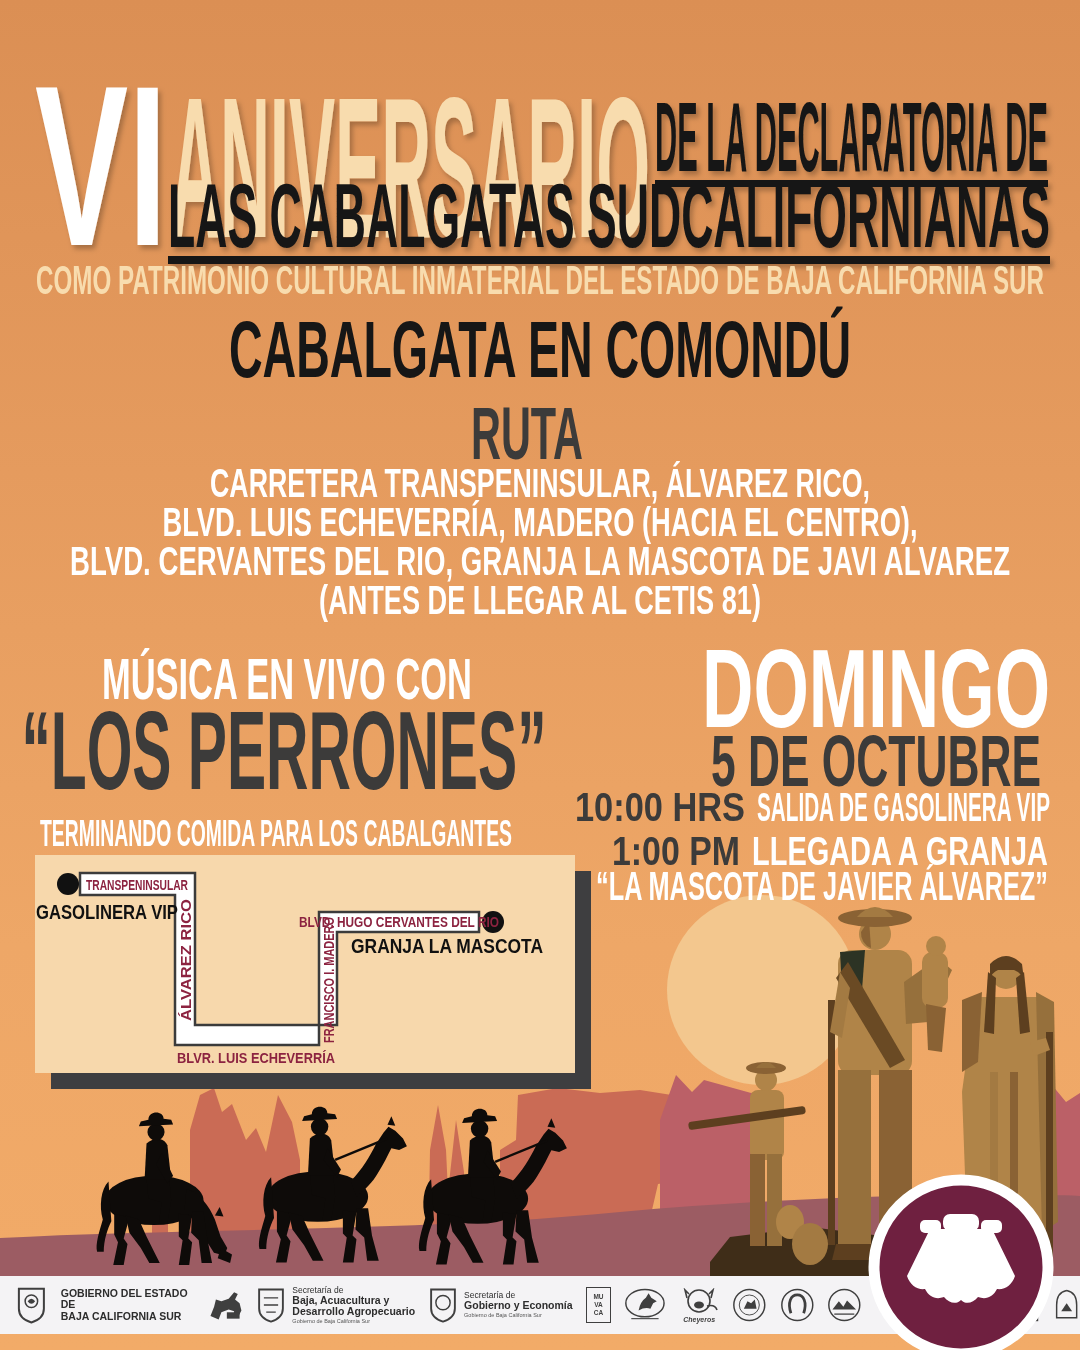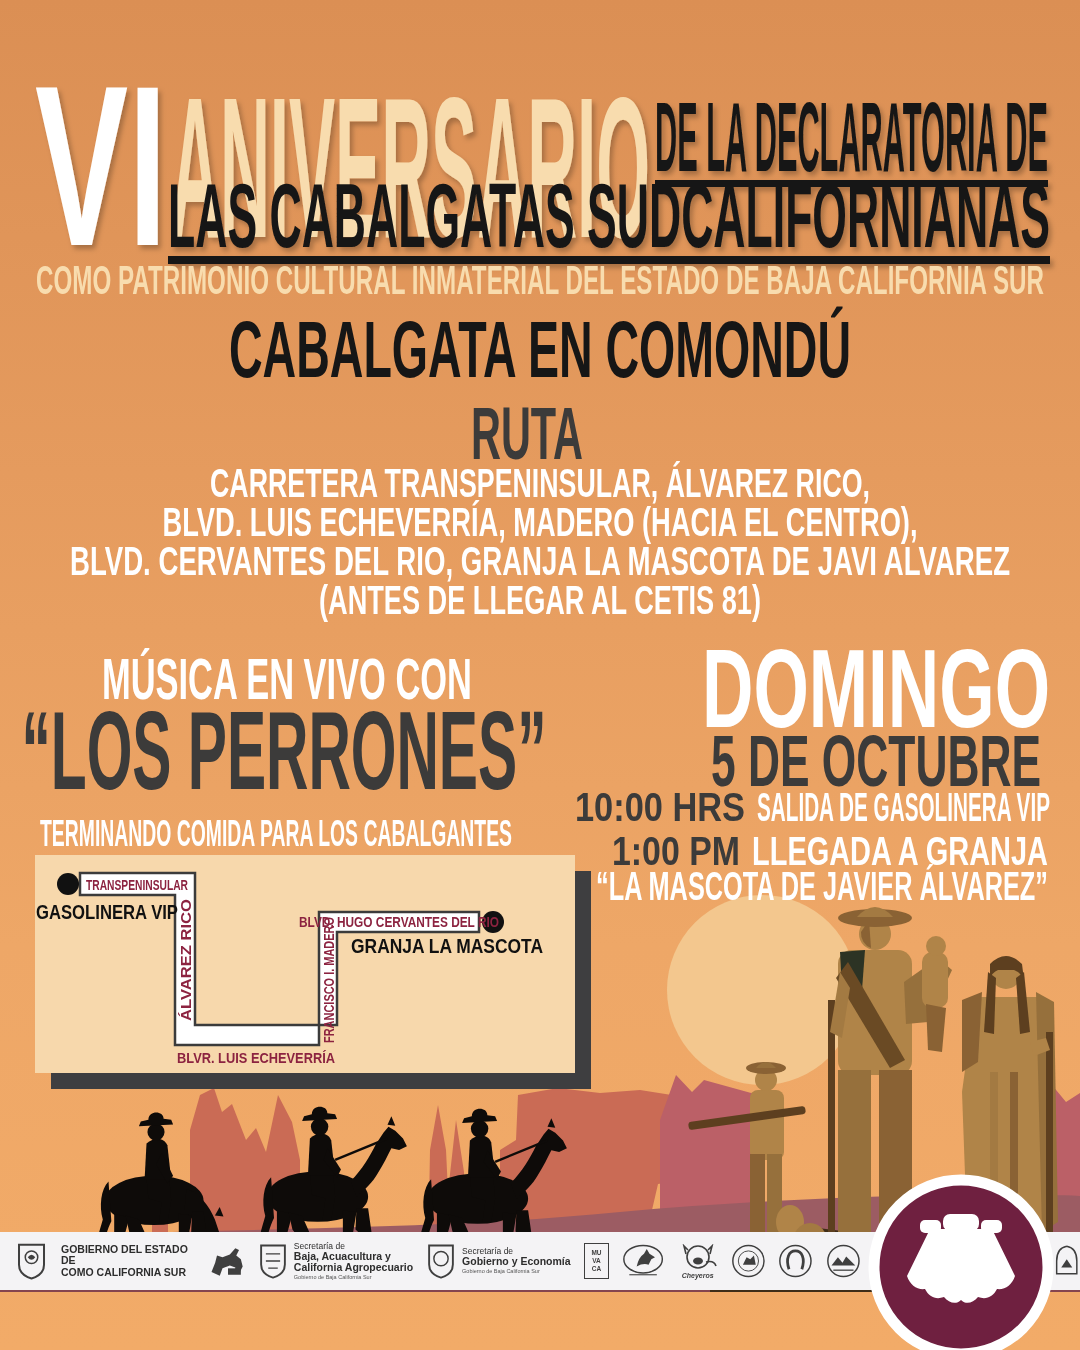--- a/index.html
+++ b/index.html
@@ -5,21 +5,21 @@
   html,body{margin:0;padding:0;background:#888;}
   #stage{
     position:relative;width:1080px;height:1350px;overflow:hidden;
     background:linear-gradient(180deg,#db8f54 0%,#e59b5e 35%,#eea767 70%,#f2ab68 100%);
     font-family:"Liberation Sans", sans-serif;
   }
   #stage svg text{font-family:"Liberation Sans", sans-serif;font-weight:bold;}
   .layer{position:absolute;left:0;top:0;width:1080px;height:1350px;}
   
   .footer{
-    position:absolute;left:0;top:1232px;width:1080px;height:58px;
+    position:absolute;left:0;top:1276px;width:1080px;height:58px;
     background:#f4f3f5;display:flex;align-items:center;gap:13px;
     padding-left:15px;box-sizing:border-box;z-index:7;color:#2d2d2d;
   }
   .flogo{flex:0 0 auto;display:flex;align-items:center;gap:6px;}
   .ftxt{line-height:1.05;}
   .ftxt .b{font-weight:bold;font-size:10.5px;}
   .ftxt .pre{font-size:8.5px;}
   .ftxt .sub{font-size:5.5px;color:#555;margin-top:2px;}
   .muva{width:26px;height:34px;border:1.5px solid #3f3f3f;display:flex;flex-direction:column;
         align-items:center;justify-content:center;font-size:6.5px;font-weight:bold;line-height:1.2;color:#3f3f3f;}
@@ -186,35 +186,35 @@
   </svg>
 
   <div class="footer">
     <svg width="36" height="40" viewBox="0 0 24 32">
       <path d="M2,3 h20 v16 q0,8 -10,11 q-10,-3 -10,-11 z" fill="none" stroke="#3f3f3f" stroke-width="1.6"></path>
       <circle cx="12" cy="13" r="5" fill="none" stroke="#3f3f3f" stroke-width="1.2"></circle>
       <path d="M9,13 q3,-4 6,0 q-3,4 -6,0" fill="#3f3f3f"></path>
     </svg>
     <div class="ftxt">
       <div class="b">GOBIERNO DEL ESTADO DE</div>
-      <div class="b">COMO CALIFORNIA SUR</div>
+      <div class="b">BAJA CALIFORNIA SUR</div>
     </div>
     <svg width="42" height="36" viewBox="0 0 42 36">
       <path d="M6,30 l4,-10 2,-8 6,2 8,-3 6,-7 4,2 -3,6 5,4 2,8 -4,8 -5,-1 1,-6 -6,-2 -8,3 -3,8 z" fill="#3f3f3f"></path>
       <rect x="24" y="26" width="14" height="7" fill="#3f3f3f"></rect>
     </svg>
     <div class="flogo">
       <svg width="30" height="38" viewBox="0 0 24 32">
         <path d="M2,3 h20 v16 q0,8 -10,11 q-10,-3 -10,-11 z" fill="none" stroke="#3f3f3f" stroke-width="1.6"></path>
         <path d="M6,10 h12 M6,16 h12 M8,22 h8" stroke="#3f3f3f" stroke-width="1.2"></path>
       </svg>
       <div class="ftxt">
         <div class="pre">Secretaría de</div>
         <div class="b">Baja, Acuacultura y</div>
-        <div class="b">California Agropecuario</div>
+        <div class="b">Desarrollo Agropecuario</div>
         <div class="sub">Gobierno de Baja California Sur</div>
       </div>
     </div>
     <div class="flogo">
       <svg width="30" height="38" viewBox="0 0 24 32">
         <path d="M2,3 h20 v16 q0,8 -10,11 q-10,-3 -10,-11 z" fill="none" stroke="#3f3f3f" stroke-width="1.6"></path>
         <circle cx="12" cy="14" r="6" fill="none" stroke="#3f3f3f" stroke-width="1.2"></circle>
       </svg>
       <div class="ftxt">
         <div class="pre">Secretaría de</div>

